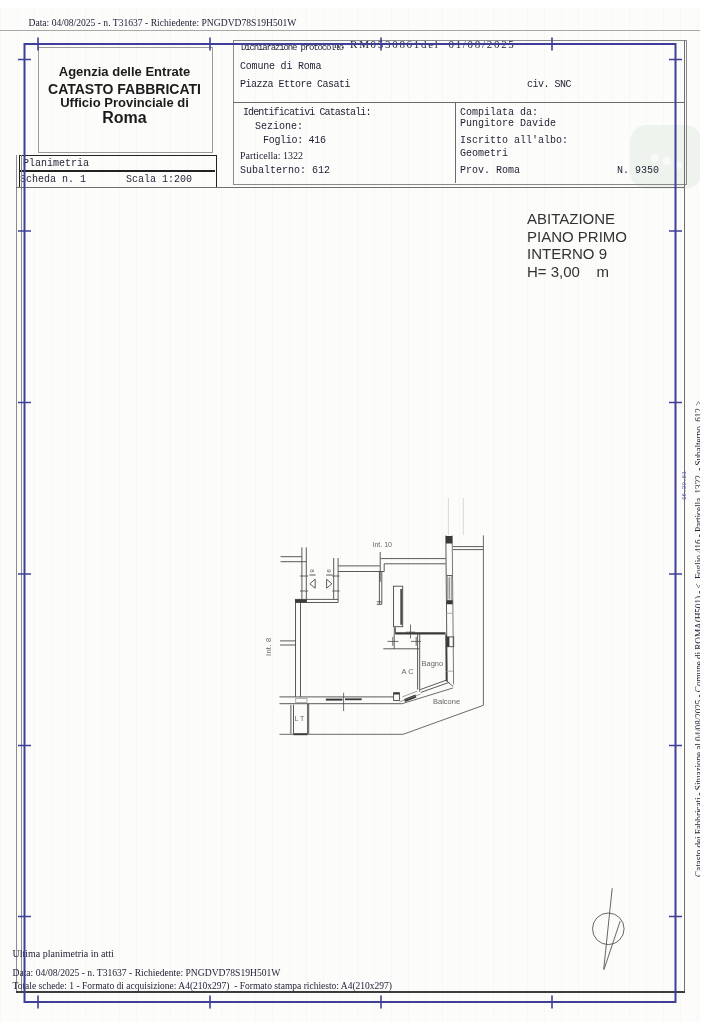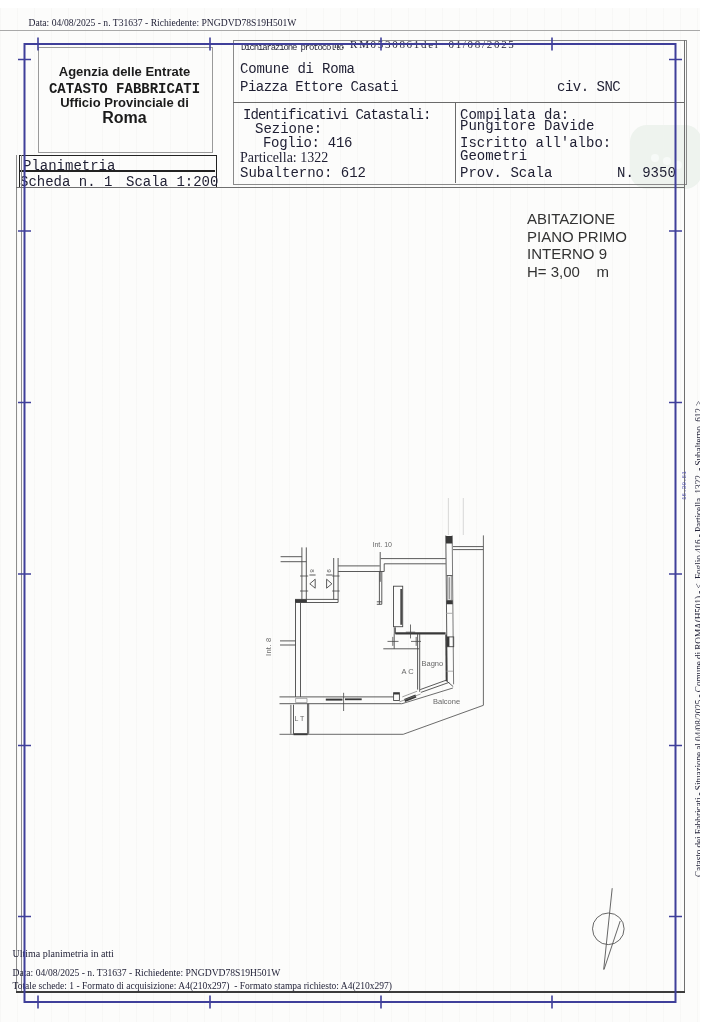--- a/index.html
+++ b/index.html
@@ -1,19 +1,19 @@
 <!DOCTYPE html>
 <html><head>
 <meta charset="utf-8">
 <style>
   html,body{margin:0;padding:0;background:#fff;}
   .page{position:relative;width:700px;height:1022px;background:#fcfcfb;background-image:repeating-linear-gradient(90deg, rgba(120,120,110,0.035) 0px, rgba(120,120,110,0.035) 1px, rgba(0,0,0,0) 1px, rgba(0,0,0,0) 17px);overflow:hidden;
         font-family:"Liberation Sans",sans-serif;margin-top:8px;}
   .abs{position:absolute;}
-  .mono{font-family:"Liberation Mono",monospace;font-size:14px;color:#1e1e32;white-space:pre;}
+  .mono{font-family:"Liberation Mono",monospace;font-size:10px;color:#1e1e32;white-space:pre;}
   .serif{font-family:"Liberation Serif",serif;color:#24243a;white-space:pre;}
   .line{position:absolute;background:#777;}
 </style>
 </head>
 <body>
 <div class="page">
 
 <div class="abs serif" style="left:28.5px;top:9px;font-size:9.6px;">Data: 04/08/2025 - n. T31637 - Richiedente: PNGDVD78S19H501W</div>
 
 <div class="line" style="left:0;top:22px;width:720px;height:1px;background:#a9a9a9;"></div>
@@ -29,40 +29,40 @@
 
 <div class="line" style="left:455px;top:94px;width:1px;height:81px;background:#6a6a6a;"></div>
 
 <div class="abs mono" style="left:241px;top:35px;font-size:9px;letter-spacing:-1.15px;">Dichiarazione protocollo</div>
 <div class="abs serif" style="left:334px;top:30px;font-size:11px;letter-spacing:1.7px;">n. RM0530861del  01/08/2025</div>
 
 <div class="abs mono" style="left:240px;top:53px;letter-spacing:-0.2px;">Comune di Roma</div>
 
 <div class="abs mono" style="left:240px;top:71px;letter-spacing:-0.5px;text-align:right;">Piazza Ettore Casati</div>
 
-<div class="abs mono" style="left:557px;top:71px;letter-spacing:-0.5px;">civ. SNC</div>
+<div class="abs mono" style="left:527px;top:71px;letter-spacing:-0.5px;">civ. SNC</div>
 
 <div class="abs mono" style="left:243px;top:99px;letter-spacing:-0.9px;">Identificativi Catastali:</div>
 <div class="abs mono" style="left:255px;top:113px;">Sezione:</div>
 <div class="abs mono" style="left:263px;top:127px;letter-spacing:-0.3px;">Foglio: 416</div>
 <div class="abs mono" style="left:240px;top:142px;font-family:Liberation Serif, serif;">Particella: 1322</div>
 <div class="abs mono" style="left:240px;top:157px;">Subalterno: 612</div>
 
 <div class="abs mono" style="left:460px;top:99px;">Compilata da:</div>
 <div class="abs mono" style="left:460px;top:110px;">Pungitore Davide</div>
 <div class="abs mono" style="left:460px;top:127px;">Iscritto all'albo:</div>
 <div class="abs mono" style="left:460px;top:139.5px;">Geometri</div>
-<div class="abs mono" style="left:460px;top:157px;">Prov. Scala</div>
+<div class="abs mono" style="left:460px;top:157px;">Prov. Roma</div>
 <div class="abs mono" style="left:617px;top:157px;">N. 9350</div>
 
 <div class="abs" style="left:38px;top:39px;width:173px;height:104px;border:1px solid #9a9a9a;"></div>
 
 <div class="abs" style="left:38px;top:56px;width:173px;text-align:center;font-weight:bold;font-size:13px;color:#1b1b1b;">Agenzia delle Entrate</div>
 
-<div class="abs" style="left:38px;top:73px;width:173px;text-align:center;font-weight:bold;font-size:14px;color:#1b1b1b;font-family:Liberation Mono, monospace;">CATASTO FABBRICATI</div>
+<div class="abs" style="left:38px;top:73px;width:173px;text-align:center;font-weight:bold;font-size:14px;color:#1b1b1b;">CATASTO FABBRICATI</div>
 
 <div class="abs" style="left:38px;top:87px;width:173px;text-align:center;font-weight:bold;font-size:13px;color:#1b1b1b;">Ufficio Provinciale di</div>
 
 <div class="abs" style="left:38px;top:100.5px;width:173px;text-align:center;font-weight:bold;font-size:16px;color:#1b1b1b;">Roma</div>
 
 <div class="abs" style="left:19px;top:147px;width:196px;height:31px;border:1.5px solid #222;"></div>
 
 <div class="line" style="left:19px;top:162px;width:196px;height:1.5px;background:#222;"></div>
 
 <div class="abs mono" style="left:23px;top:150px;">Planimetria</div>

